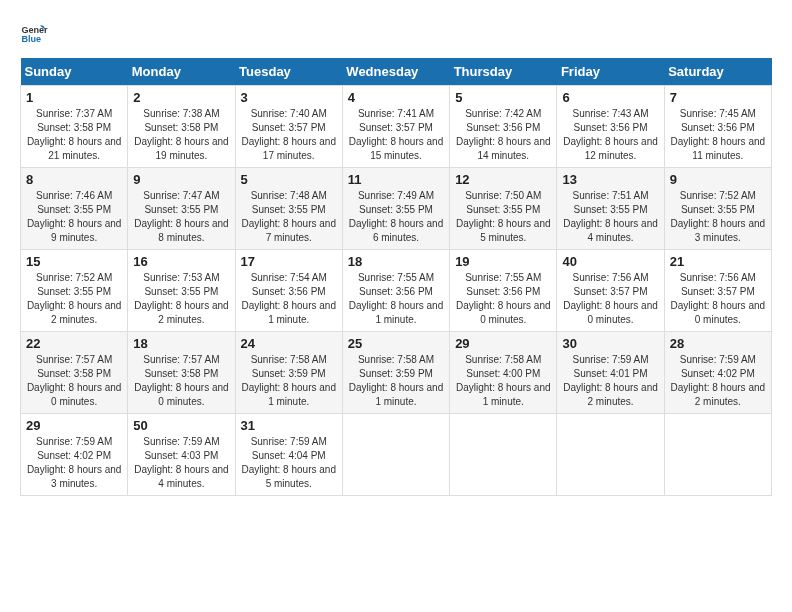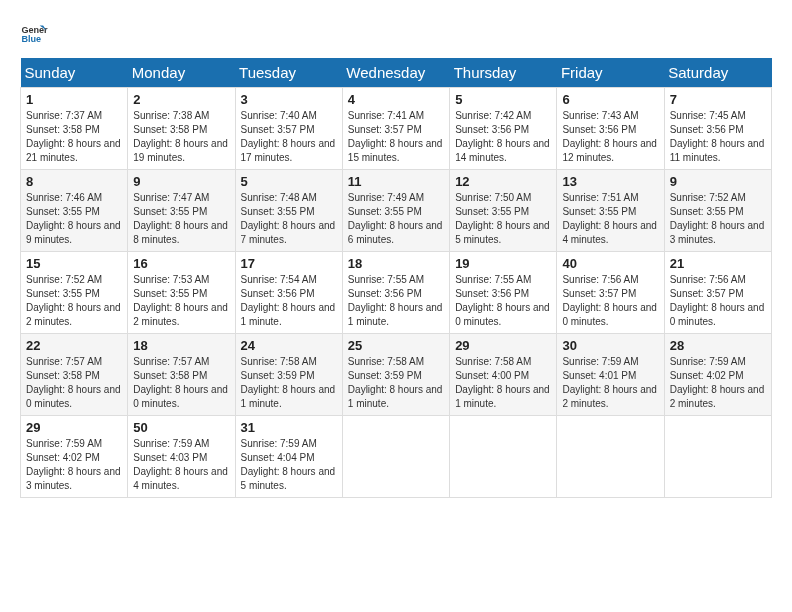--- a/index.html
+++ b/index.html
@@ -40,22 +40,22 @@
     .calendar-table {
       width: 100%;
       border-collapse: collapse;
       font-size: 11px;
     }
     .calendar-table thead th {
       background-color: #1a6faf;
       color: white;
       padding: 6px 4px;
       text-align: left;
-      font-size: 15px;
-      font-weight: normal;
+      font-size: 13px;
+      font-weight: bold;
     }
     .calendar-table tbody td {
       border: 1px solid #ddd;
       vertical-align: top;
       padding: 4px 5px;
       height: 80px;
       width: calc(100% / 7);
       background: #fff;
     }
     .calendar-table tbody tr:nth-child(even) td {
@@ -65,20 +65,21 @@
       font-size: 13px;
       font-weight: bold;
       color: #222;
       display: block;
       margin-bottom: 2px;
     }
     .day-info {
       font-size: 10px;
       color: #333;
       line-height: 1.4;
+      text-align: center;
     }
     .empty-cell {
       background: #fff !important;
     }
   </style>
 </head>
 <body>
 
 <div class="header-area">
   <div class="logo">

